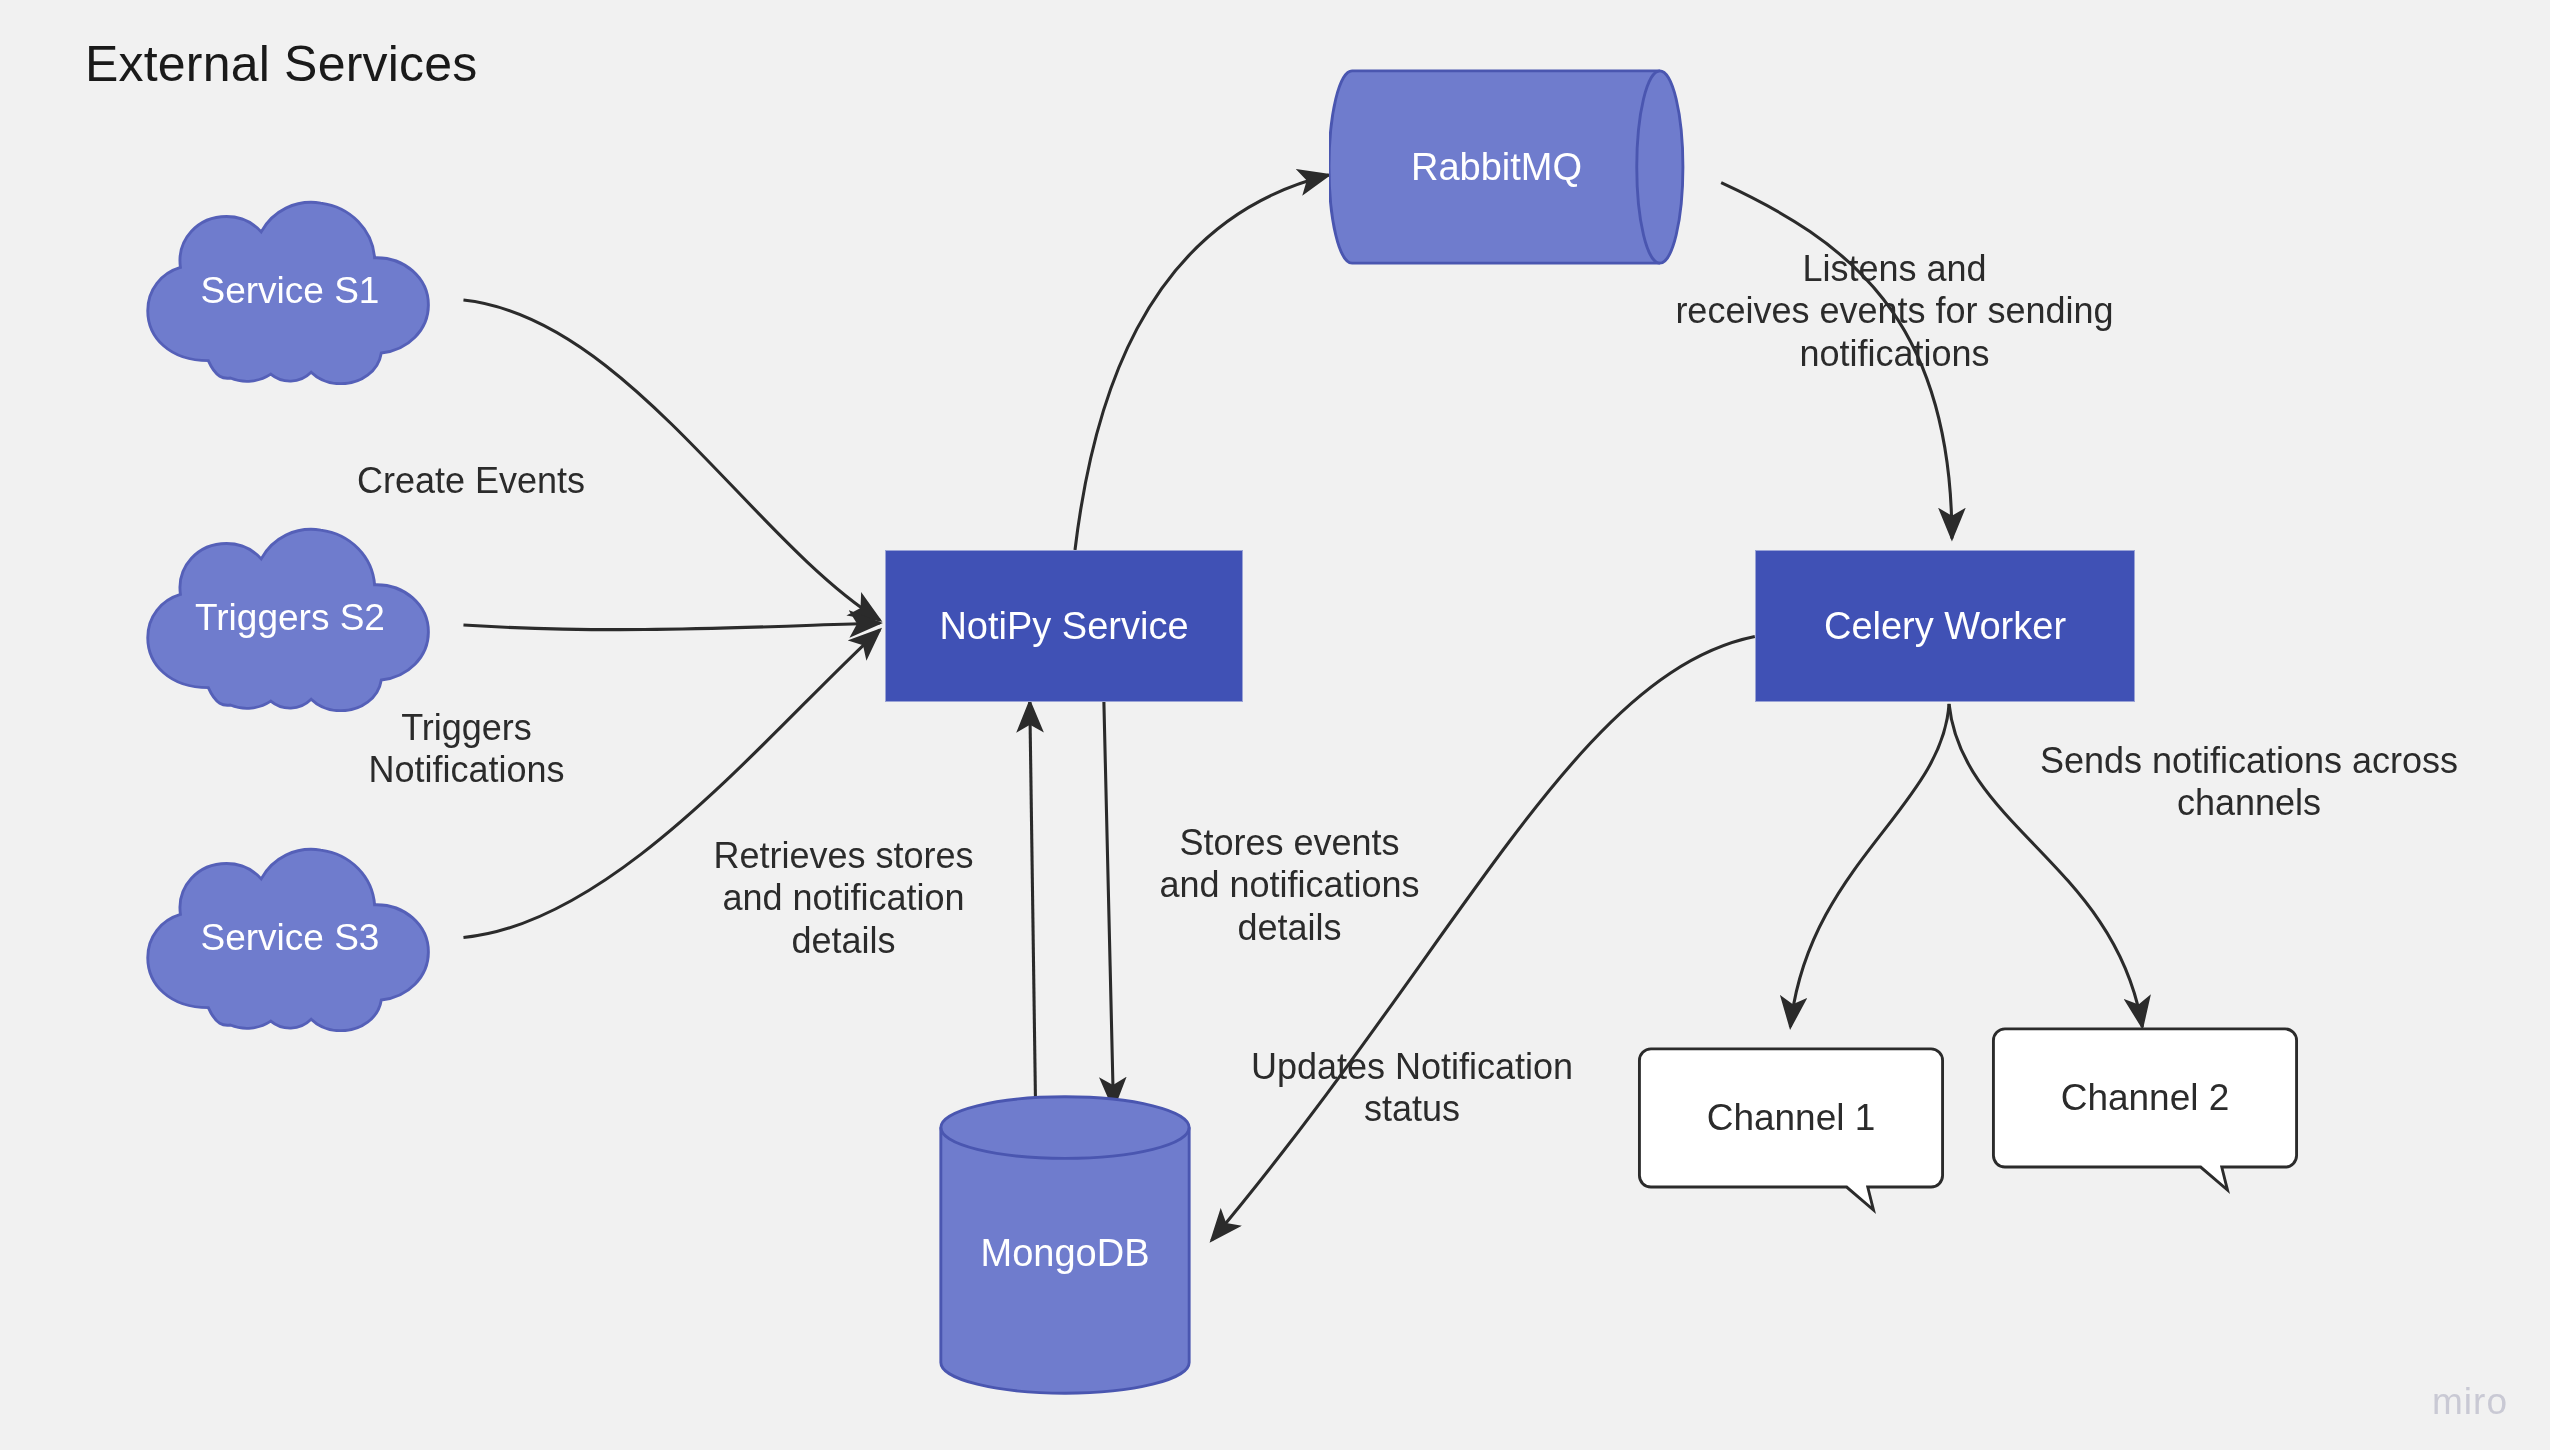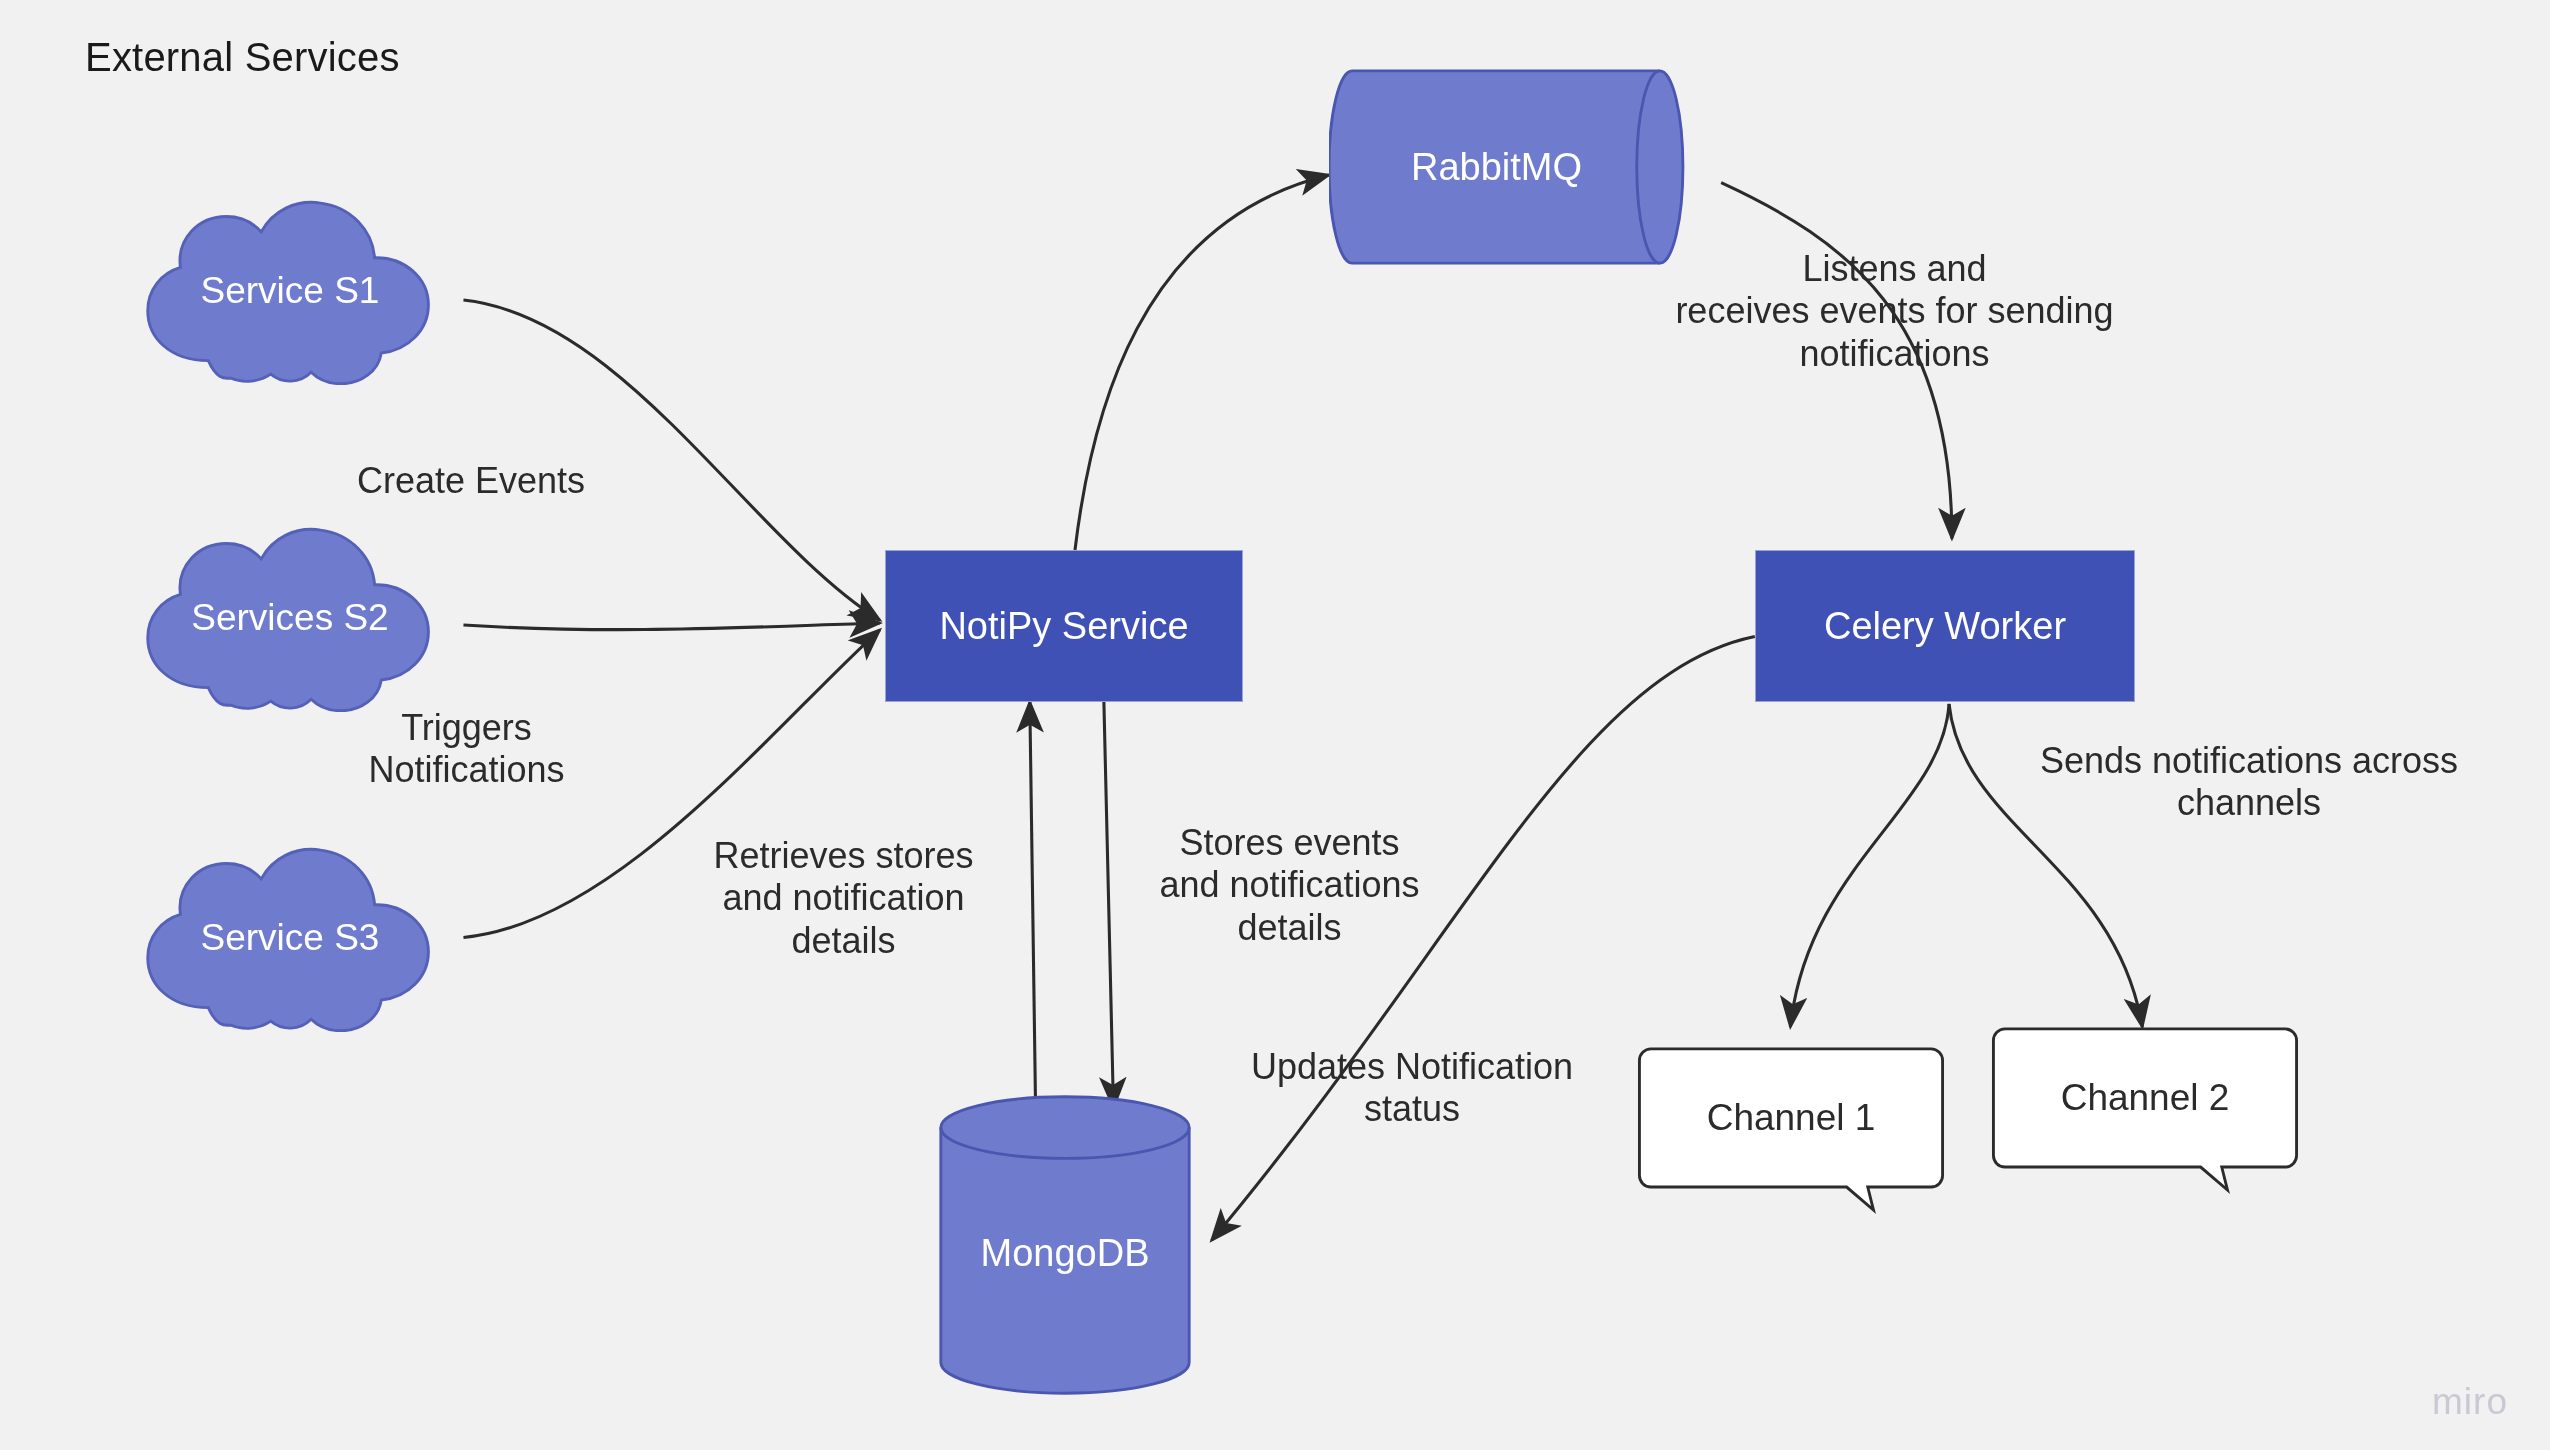--- a/index.html
+++ b/index.html
@@ -22,21 +22,21 @@
     width: 2550px;
     height: 1450px;
     pointer-events: none;
   }
 
   
   .diagram-title {
     position: absolute;
     left: 85px;
     top: 35px;
-    font-size: 40px;
+    font-size: 50px;
     color: #1a1a1a;
     letter-spacing: 0.2px;
     white-space: nowrap;
   }
 
   
   .cloud {
     position: absolute;
     width: 346px;
     height: 188px;
@@ -194,21 +194,21 @@
                C 162,14 186,2 212,6
                C 243,10 266,34 268,63
                C 299,62 324,84 324,112
                C 324,138 303,159 275,162
                C 272,181 254,194 233,194
                C 221,194 210,190 202,182
                C 190,194 172,194 160,184
                C 148,192 132,194 118,188
                C 111,189 103,188 95,170 Z" fill="#6f7ccd" stroke="#5560b8" stroke-width="3"></path>
     </svg>
-    <div class="cloud-label">Services S2</div>
+    <div class="cloud-label">Triggers S2</div>
   </div>
 
   <div class="cloud" style="left:117px; top:844px;">
     <svg viewBox="0 0 360 195" xmlns="http://www.w3.org/2000/svg">
       <path d="M95,170
                C 55,170 32,146 32,118
                C 32,96 46,79 66,73
                C 62,44 84,20 114,20
                C 128,20 141,26 150,36
                C 162,14 186,2 212,6

